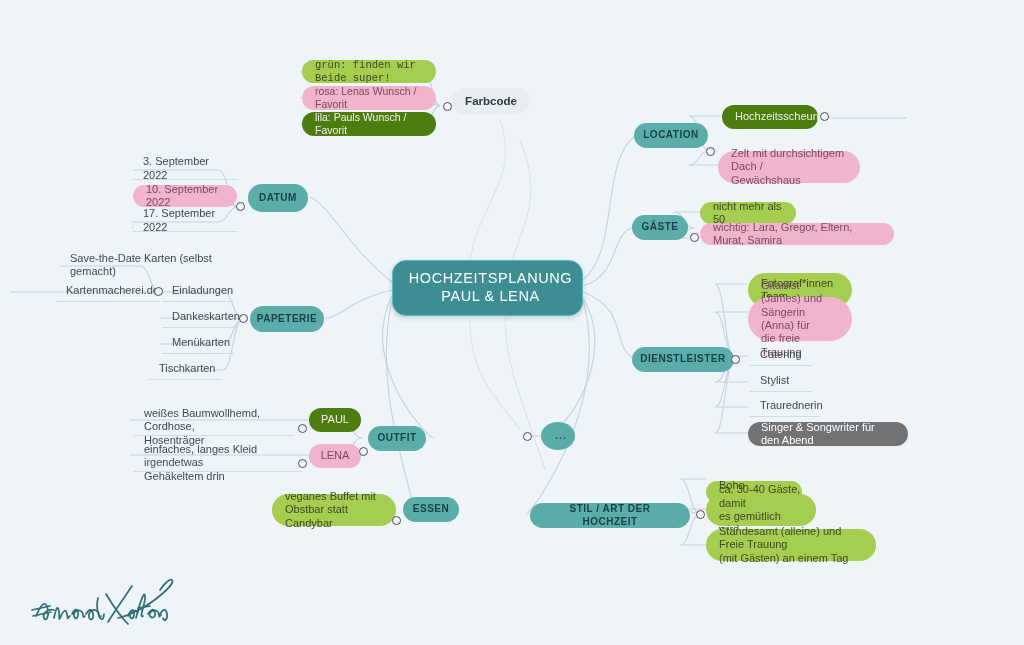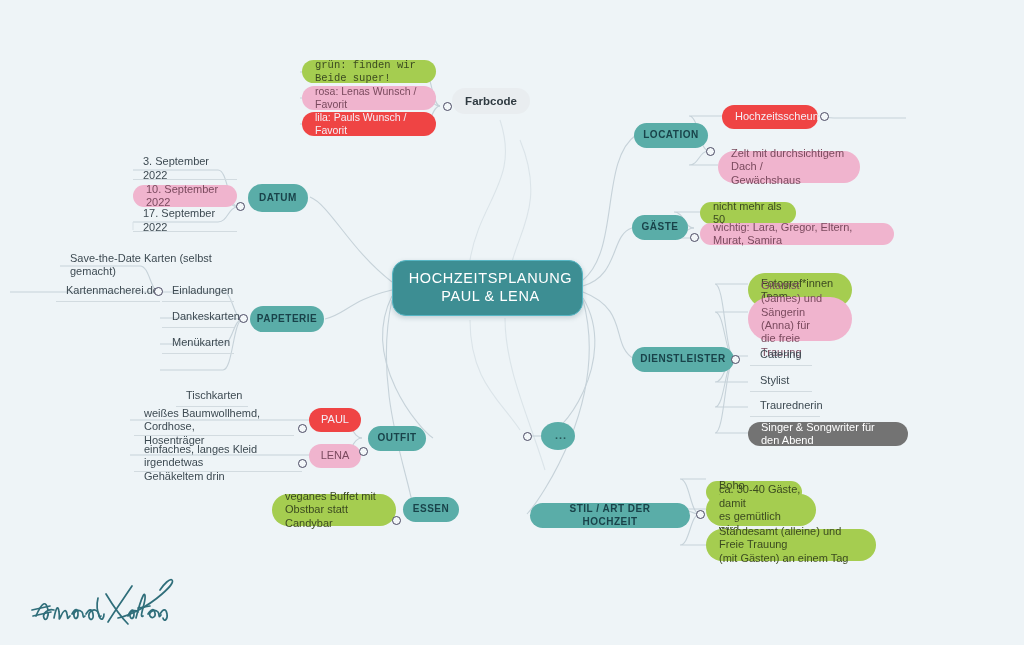--- a/index.html
+++ b/index.html
@@ -50,21 +50,21 @@
     color:#19434a;
     font-weight:bold;
     font-size:10px;
     letter-spacing:.5px;
     justify-content:center;
     text-align:center;
     border-radius:40px;
   }
   .green{background:#a5cd50;color:#3b4a20;}
   .pink{background:#f0b4ce;color:#7a4a5e;}
-  .purple{background:#ef4444;color:#f4eef6;}
+  .purple{background:#4d7c0f;color:#f4eef6;}
   .darkteal{background:#737373;color:#ffffff;}
   .gray{background:#e9edf0;color:#2f3a41;font-weight:bold;}
   .dots{
     background:#5aada8;color:#2a5b5e;
     border-radius:50%;
     justify-content:center;font-size:11px;letter-spacing:1px;
     font-weight:bold;
   }
 
   .fs11{font-size:10.5px;}
@@ -199,21 +199,21 @@
   </div>
   <div class="node plain fs115" style="left:162px;top:282px;width:72px;height:20px;">
     <span>Einladungen</span>
   </div>
   <div class="node plain fs115" style="left:162px;top:308px;width:72px;height:20px;">
     <span>Dankeskarten</span>
   </div>
   <div class="node plain fs115" style="left:162px;top:334px;width:72px;height:20px;">
     <span>Menükarten</span>
   </div>
-  <div class="node plain fs115" style="left:176px;top:360px;width:72px;height:20px;margin-top:27px;">
+  <div class="node plain fs115" style="left:149px;top:360px;width:72px;height:20px;">
     <span>Tischkarten</span>
   </div>
   <div class="node plain noline fs115" style="left:60px;top:256px;width:180px;height:20px;">
     <span>Save-the-Date Karten (selbst gemacht)</span>
   </div>
   <div class="node plain fs115" style="left:56px;top:282px;width:104px;height:20px;">
     <span>Kartenmacherei.de</span>
   </div>
   <div class="dot" style="left:239px;top:314px;"></div>
   <div class="dot" style="left:154px;top:287px;"></div>

